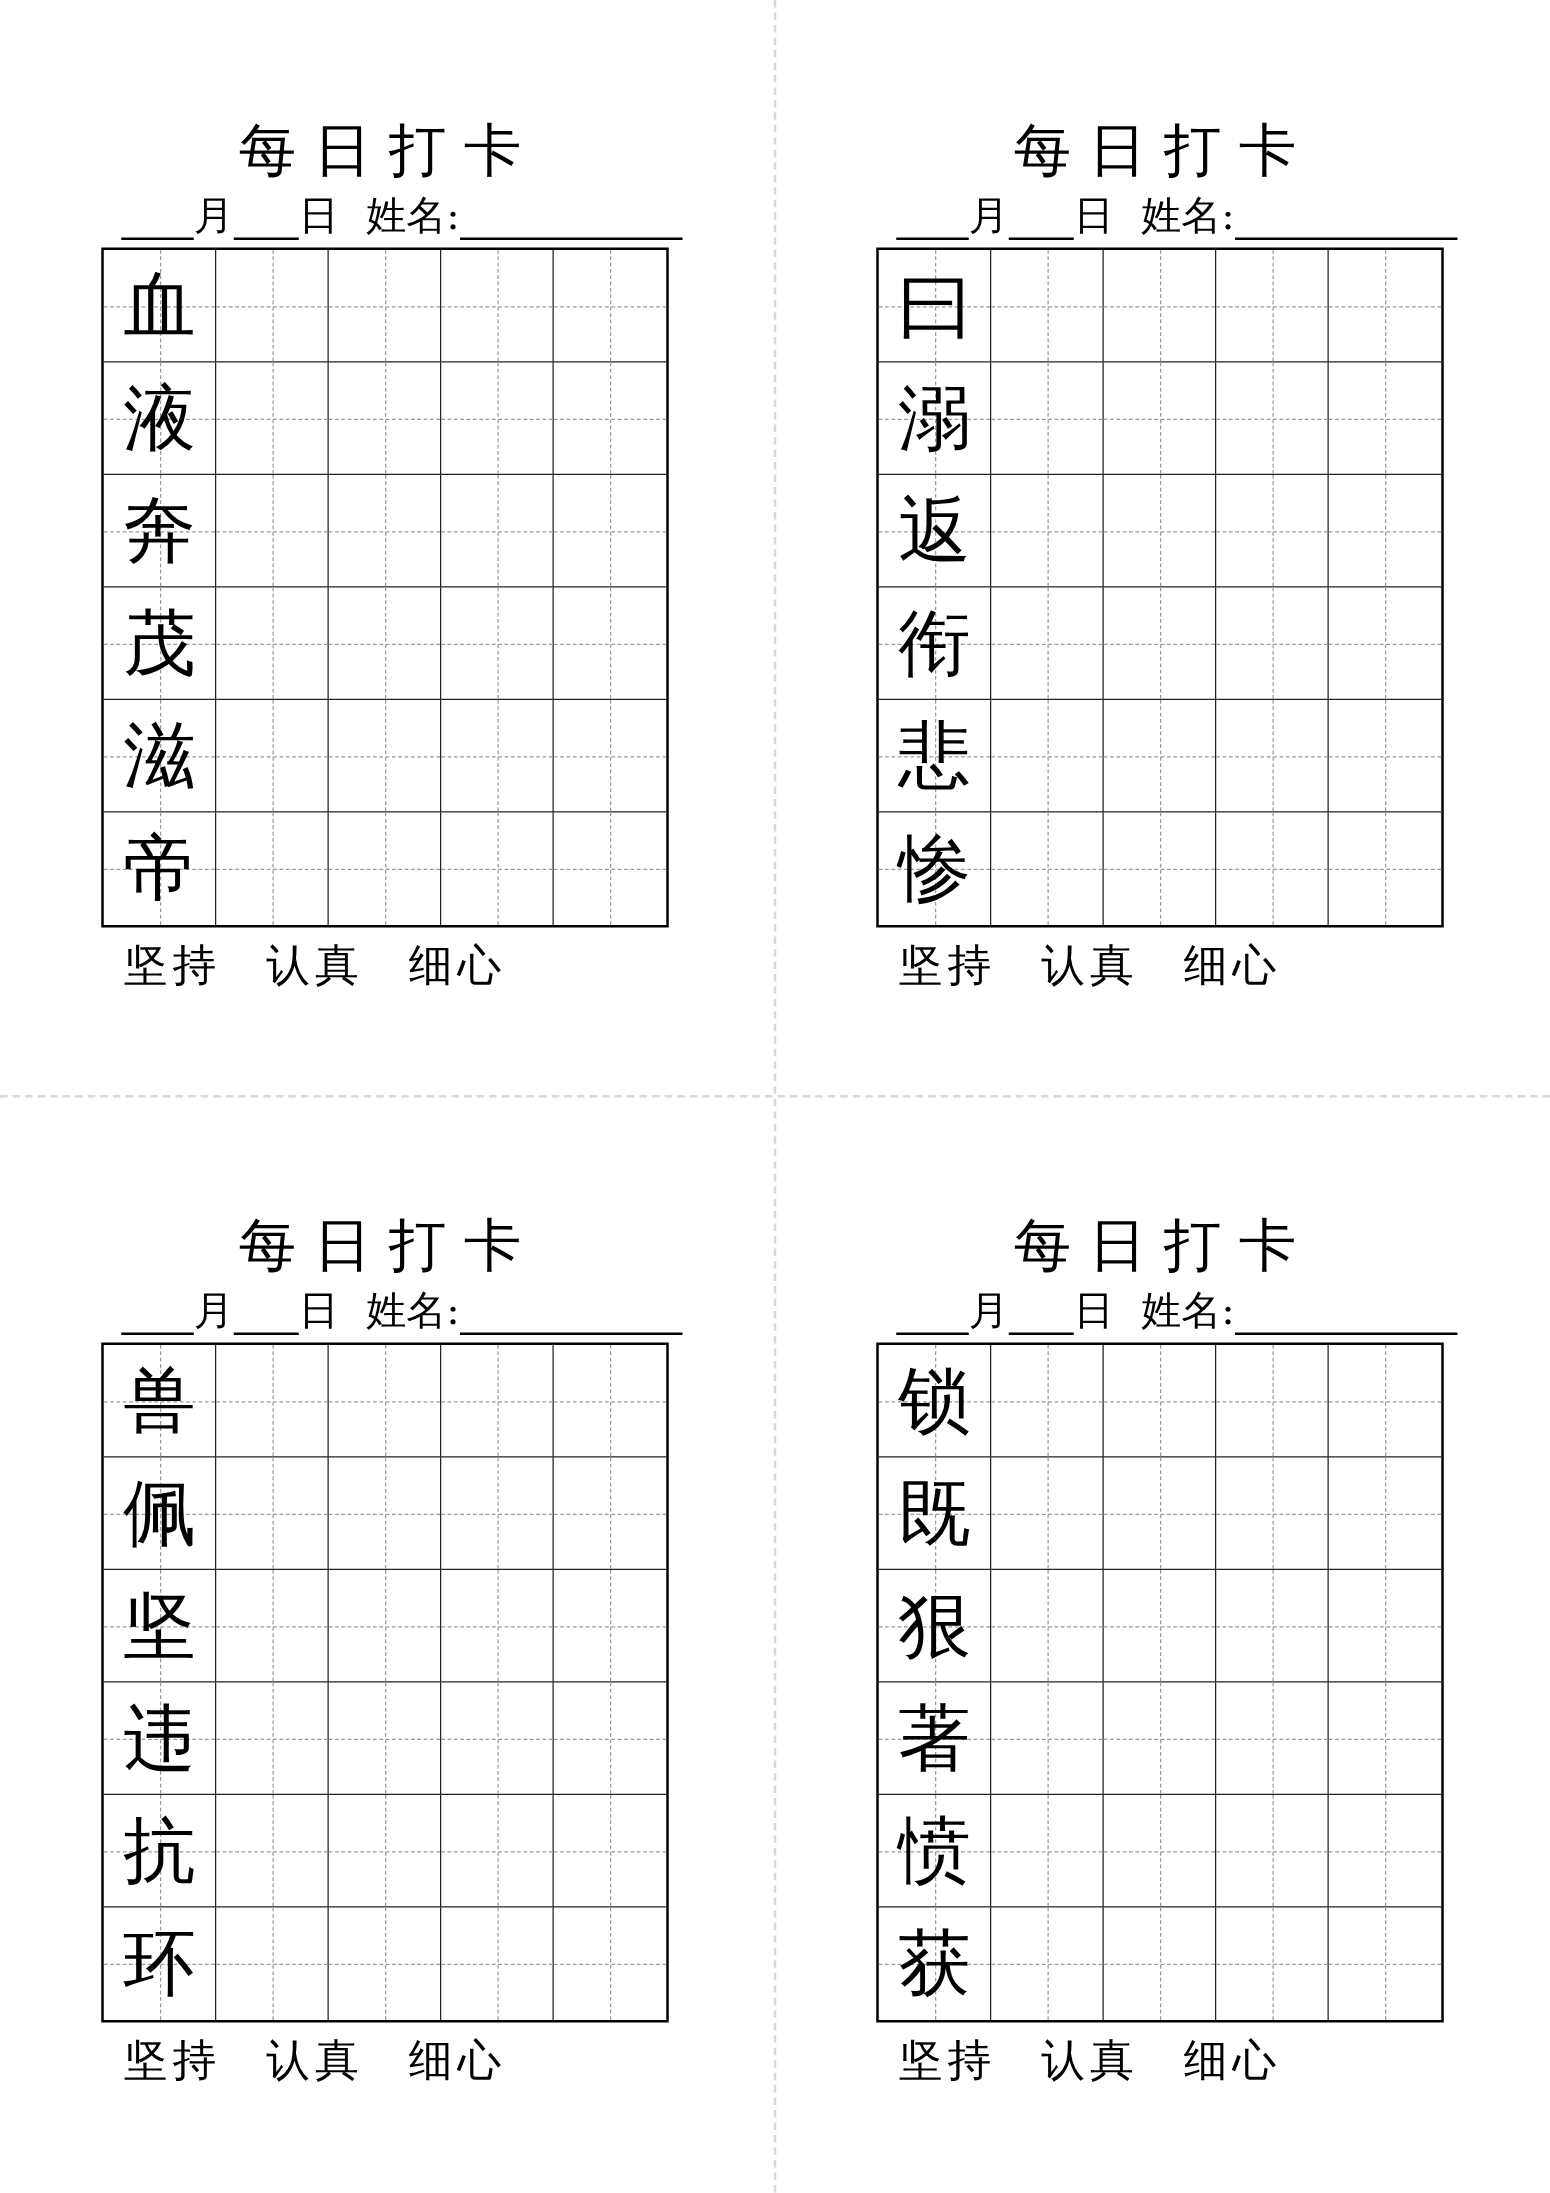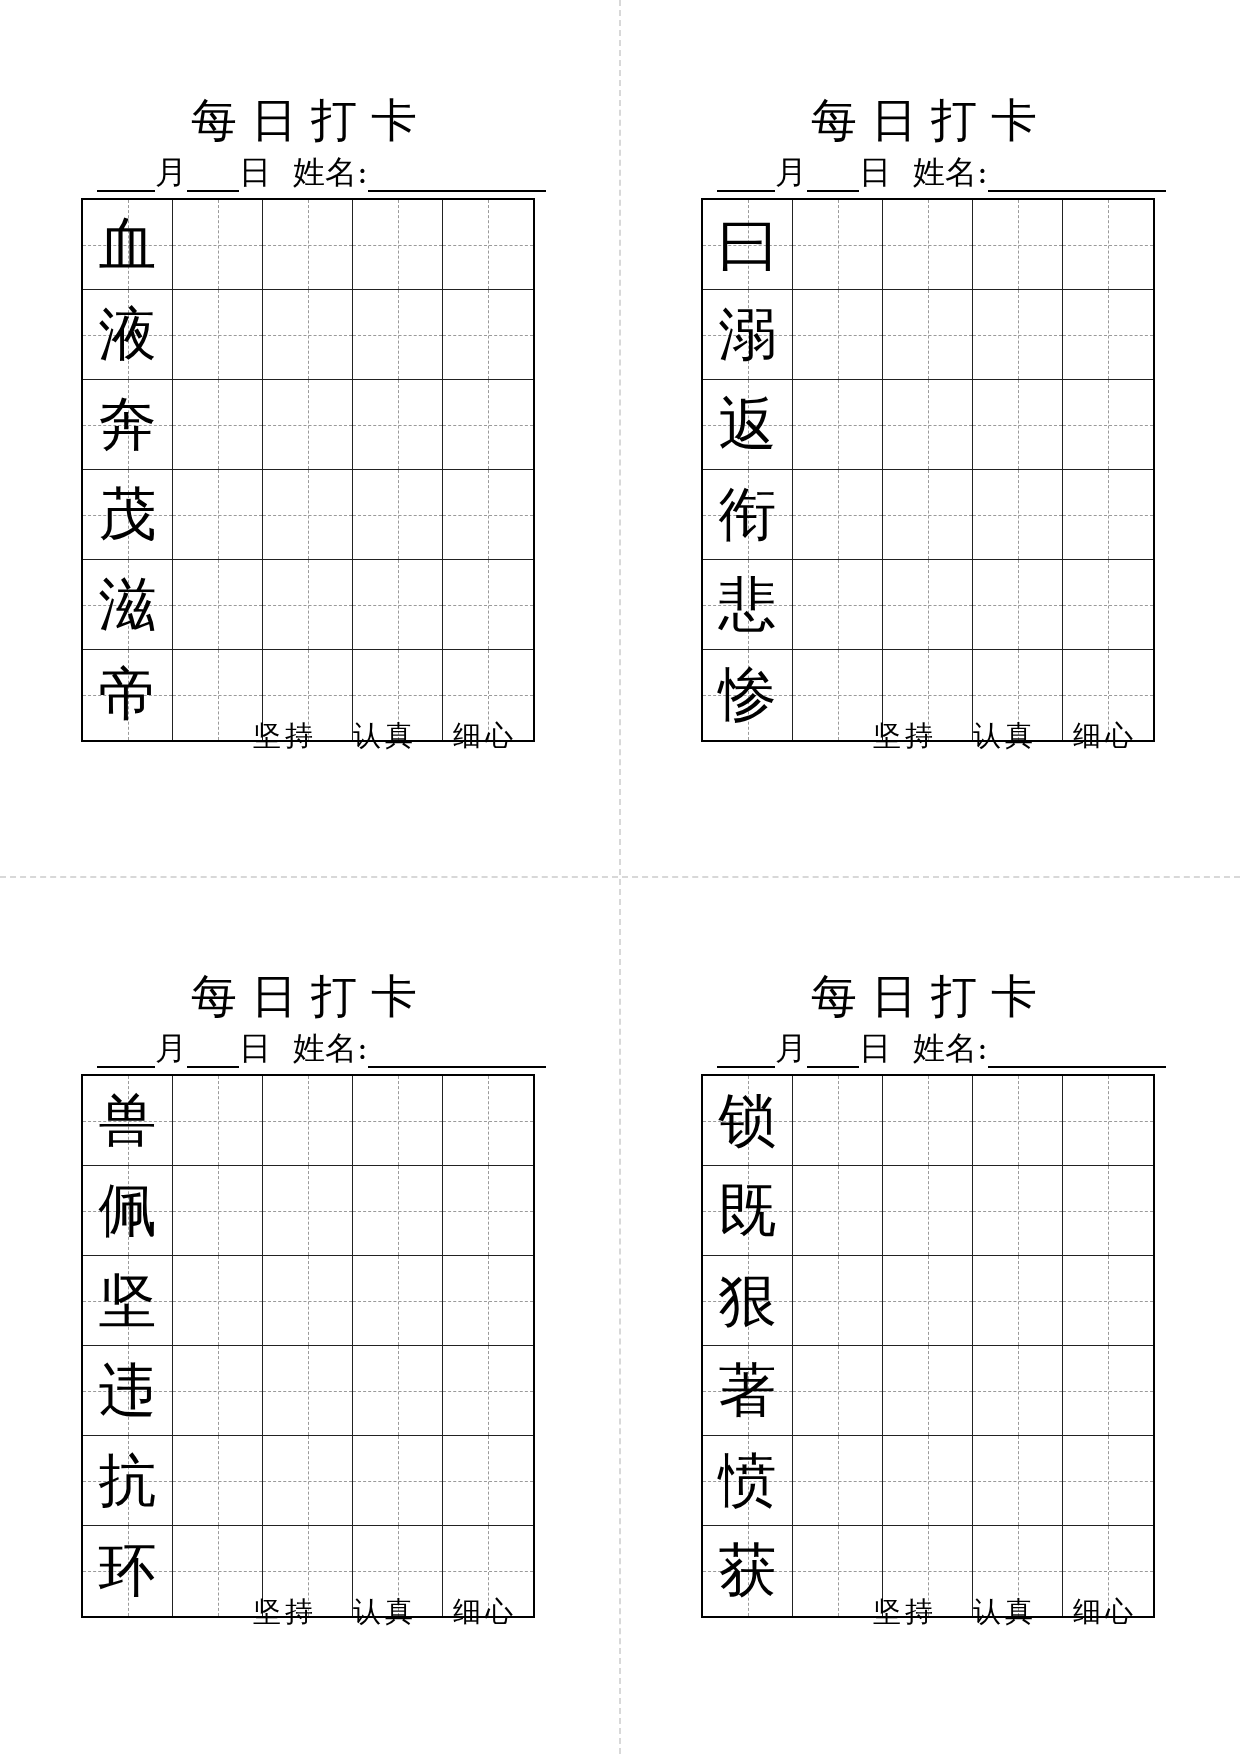--- a/index.html
+++ b/index.html
@@ -23,22 +23,22 @@
           box-sizing: border-box; }
   .cell.lastcol { border-right: none; }
   .cell.lastrow { border-bottom: none; }
   .cell::before { content: ""; position: absolute; left: 50%; top: 0; height: 100%;
                   border-left: 1.5px dashed #9a9a9a; }
   .cell::after { content: ""; position: absolute; top: 50%; left: 0; width: 100%;
                  border-top: 1.5px dashed #9a9a9a; }
   .model-char { position: absolute; left: 0; top: 0; width: 100%; height: 100%;
                 display: flex; align-items: center; justify-content: center;
                 font-size: 58px; z-index: 2; font-family: "DejaVu Serif", "Liberation Serif", serif; }
-  .footer { position: absolute; top: 628px; left: 0; width: 454px; text-align: right;
-            font-size: 28px; line-height: 36px; }
+  .footer { position: absolute; top: 665px; left: 0; width: 454px; text-align: left;
+            font-size: 35px; line-height: 36px; }
   .footer span { margin: 0 18px; letter-spacing: 4px; }
 </style>
 </head>
 <body>
 
 <div class="divider-v"></div>
 <div class="divider-h"></div>
 
 <div id="cards-root">
     <div class="card" style="left: 81px; top: 90px;">

